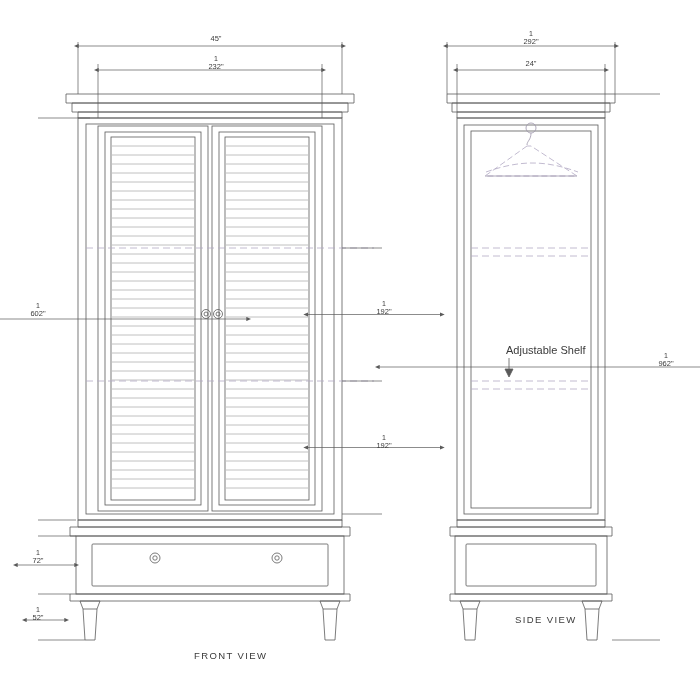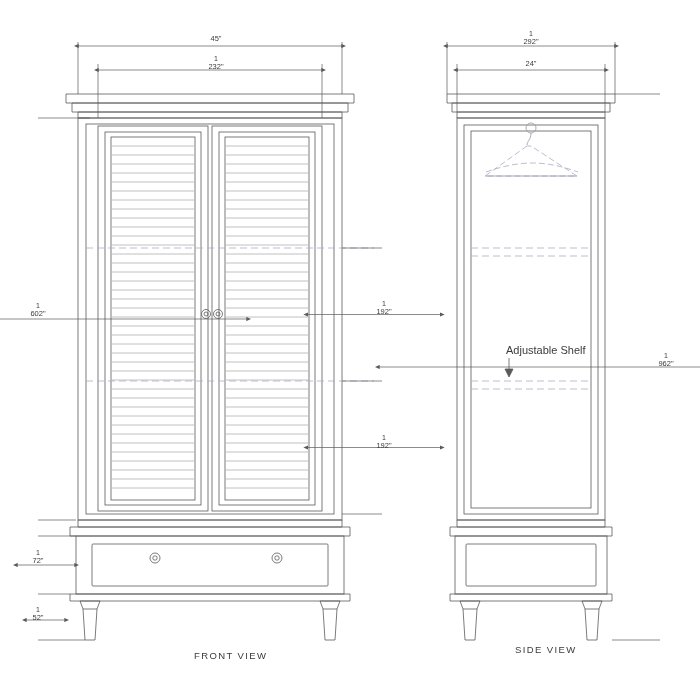--- a/index.html
+++ b/index.html
@@ -318,15 +318,15 @@
     <span>24"</span>
   </div>
 
   <div class="dim" style="left:646px; top:352px; width:40px;">
     <span class="frac">1</span><span>96</span><span>2"</span>
   </div>
 
   <div class="note" style="left:506px; top:344px;">Adjustable Shelf</div>
 
   <div class="cap" style="left:182px; top:650px;">FRONT  VIEW</div>
-  <div class="cap" style="left:503px; top:644px;text-align:right;">SIDE  VIEW</div>
+  <div class="cap" style="left:503px; top:614px;text-align:right;">SIDE  VIEW</div>
 
 </div>
 
 </body></html>

